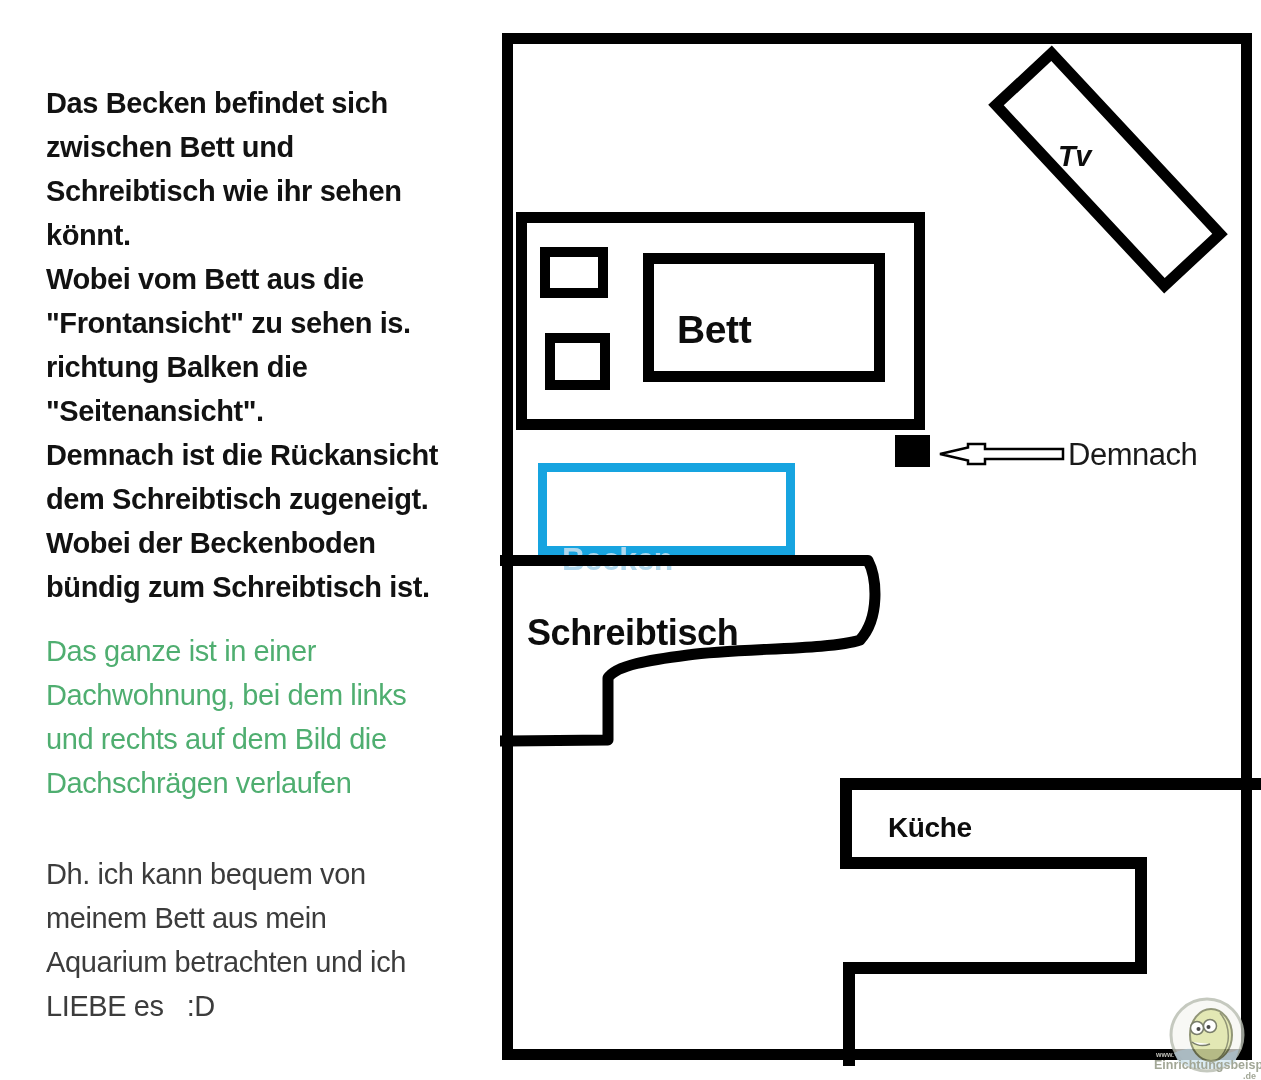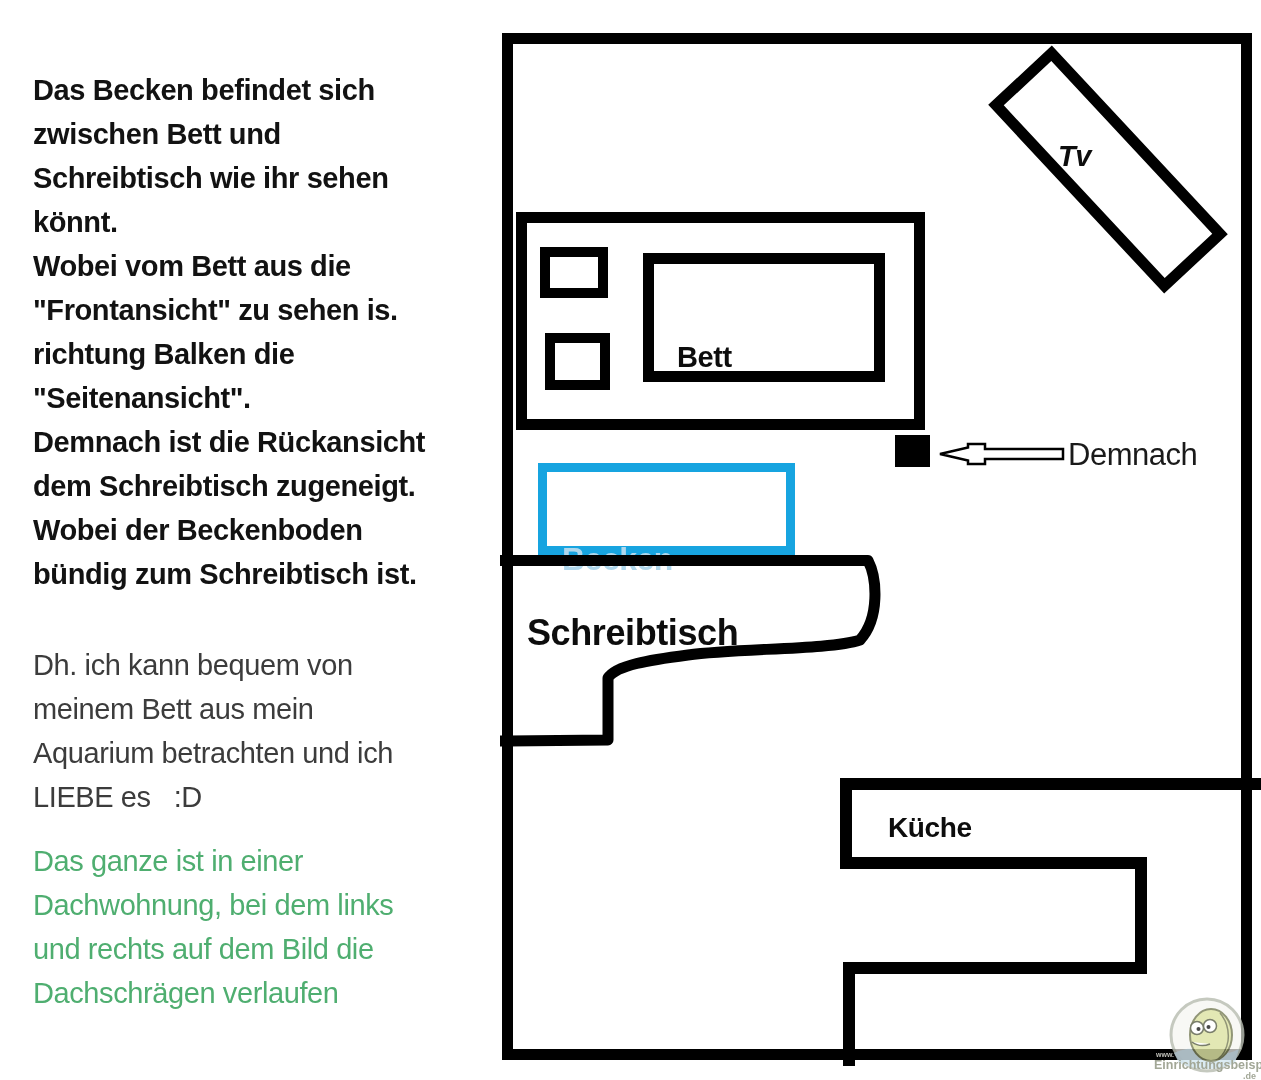--- a/index.html
+++ b/index.html
@@ -5,37 +5,37 @@
   html,body{margin:0;padding:0;background:#fff;}
   *{box-sizing:border-box;}
   #canvas{
     position:relative;width:1261px;height:1080px;background:#ffffff;
     font-family:"Liberation Sans",sans-serif;overflow:hidden;
   }
   .abs{position:absolute;}
 
   
   #text-col{left:33px;top:68px;width:470px;}
-  .para{margin:0;white-space:pre-wrap;letter-spacing:-0.4px;}
+  .para{margin:13px;white-space:pre-wrap;letter-spacing:-0.4px;}
   .para.bold{font-weight:bold;font-size:29px;line-height:44px;color:#121212;}
   .para.plain{font-weight:normal;font-size:29px;line-height:44px;color:#3c3c3c;margin-top:47px;}
   .para.green{font-weight:normal;font-size:29px;line-height:44px;color:#4fae70;margin-top:20px;}
 
   
   #room{left:502px;top:33px;width:750px;height:1027px;border:11px solid #000;background:transparent;}
   #bett-outer{left:516px;top:212px;width:409px;height:218px;border:11px solid #000;}
   #pillow-1{left:540px;top:247px;width:68px;height:51px;border:10px solid #000;}
   #pillow-2{left:545px;top:333px;width:65px;height:57px;border:10px solid #000;}
   #bett-inner{left:643px;top:253px;width:242px;height:129px;border:11px solid #000;}
   #balken-marker{left:895px;top:435px;width:35px;height:32px;background:#000;}
   #becken{left:538px;top:463px;width:257px;height:92px;border:9px solid #17a4e0;}
   #tv-rect{left:979px;top:126px;width:258px;height:87px;border:11px solid #000;transform:rotate(47deg);}
 
   .plan-label{font-weight:bold;color:#0d0d0d;letter-spacing:-0.4px;}
-  #bett-label{left:677px;top:308px;font-size:29px;margin-top:33px;}
+  #bett-label{left:677px;top:308px;font-size:39px;}
   #tv-label{left:1058px;top:140px;font-size:29px;font-style:italic;}
   #schreibtisch-label{left:527px;top:612px;font-size:36px;}
   #kueche-label{left:888px;top:812px;font-size:28px;}
   #becken-label{left:562px;top:499px;font-size:32px;font-weight:bold;color:#afd7ec;letter-spacing:-0.5px;margin-top:42px;}
   #balken-label{left:1068px;top:437px;font-size:31px;font-weight:normal;color:#1a1a1a;letter-spacing:-0.5px;}
 
   #desk-svg{left:500px;top:548px;}
   #kueche-svg{left:835px;top:770px;}
   #arrow-svg{left:938px;top:441px;}
   #watermark-svg{left:1150px;top:995px;opacity:.82;}
@@ -54,28 +54,28 @@
 Schreibtisch wie ihr sehen
 könnt.
 Wobei vom Bett aus die
 "Frontansicht" zu sehen is.
 richtung Balken die
 "Seitenansicht".
 Demnach ist die Rückansicht
 dem Schreibtisch zugeneigt.
 Wobei der Beckenboden
 bündig zum Schreibtisch ist.</p>
+    <p class="para green">Das ganze ist in einer
+Dachwohnung, bei dem links
+und rechts auf dem Bild die
+Dachschrägen verlaufen</p>
     <p class="para plain">Dh. ich kann bequem von
 meinem Bett aus mein
 Aquarium betrachten und ich
 LIEBE es   :D</p>
-    <p class="para green">Das ganze ist in einer
-Dachwohnung, bei dem links
-und rechts auf dem Bild die
-Dachschrägen verlaufen</p>
   </div>
 
   <div id="room" class="abs"></div>
 
   <div id="tv-rect" class="abs"></div>
   <span id="tv-label" class="abs plan-label">Tv</span>
 
   <div id="bett-outer" class="abs"></div>
   <div id="pillow-1" class="abs"></div>
   <div id="pillow-2" class="abs"></div>

